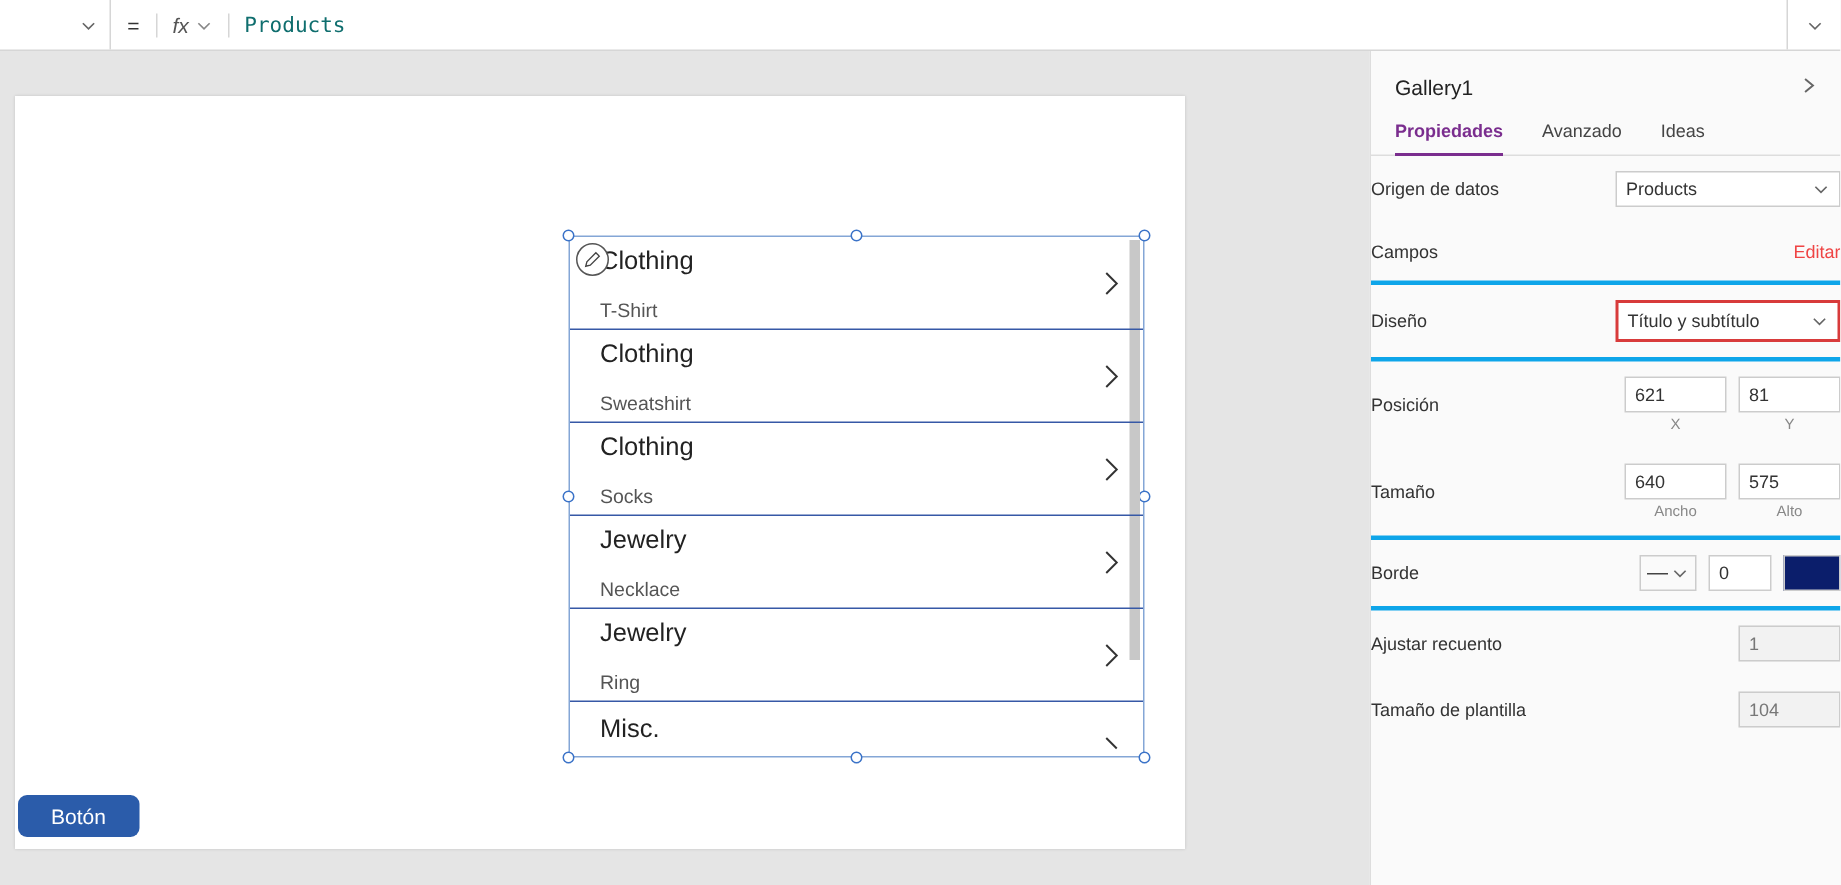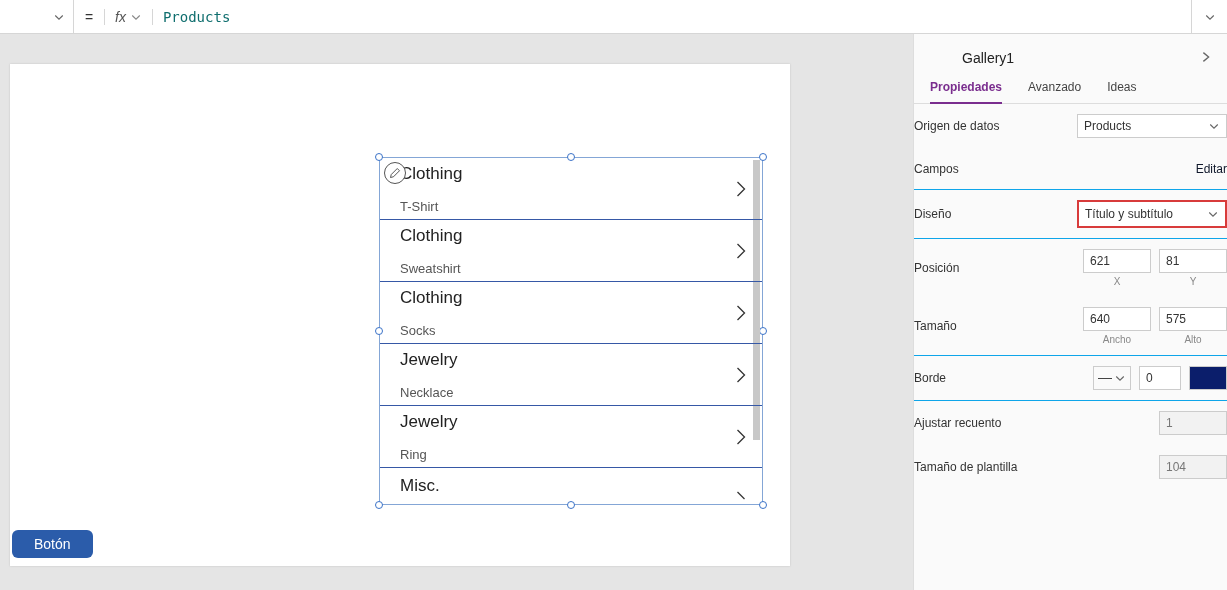--- a/index.html
+++ b/index.html
@@ -33,33 +33,33 @@
   .g-row:first-child { border-top: none; padding-left: 26px; }
   .g-title { font-size: 17px; color: #222; font-weight: 400; }
   .g-sub { font-size: 13px; color: #555; margin-top: 15px; }
   .g-txt { flex: 1; }
   .g-last { height: 36px; display: flex; align-items: center; padding-left: 20px; border-bottom: none; }
 
   .side { width: 314px; background: #fafafa; border-left: 1px solid #ddd; overflow-y: auto; }
   .side-head { padding: 12px 16px 0 16px; position: relative; }
   .sh-type { font-size: 10px; letter-spacing: 0.5px; color: #555; display: flex; align-items: center; gap: 6px; }
   .sh-type .help { width: 12px; height: 12px; border: 1px solid #888; border-radius: 50%; font-size: 9px; line-height: 11px; text-align: center; color: #888; }
-  .sh-name { font-size: 14px; margin-top: 4px; color: #222; margin-left: 32px; }
+  .sh-name { font-size: 14px; margin-top: 4px; color: #222; }
   .sh-caret { position: absolute; right: 14px; top: 16px; }
   .tabs { display: flex; gap: 26px; margin-top: 14px; border-bottom: 1px solid #ddd; padding: 0 16px; font-size: 12px; }
   .tab { padding-bottom: 8px; color: #444; cursor: pointer; }
   .tab.active { color: #7a2d8e; border-bottom: 2px solid #7a2d8e; margin-bottom: -1px; font-weight: 600; }
 
   .prop-row { display: flex; align-items: center; justify-content: space-between; padding: 10px 0; font-size: 12px; color: #333; min-height: 42px; }
-  .prop-row.bordered { border-bottom: 1px solid #0ea5e9; }
+  .prop-row.bordered { border-bottom: 3px solid #0ea5e9; }
   .prop-lbl { flex: 1; }
   .prop-ctrl { display: flex; align-items: center; gap: 8px; }
   .dd { width: 150px; height: 24px; border: 1px solid #ccc; background: #fff; display: flex; align-items: center; justify-content: space-between; padding: 0 6px; font-size: 12px; }
   .dd.red { border: 2px solid #d83b3b; height: 28px; }
-  .link { color: #0f172a; font-size: 12px; cursor: pointer; }
+  .link { color: #ef4444; font-size: 12px; cursor: pointer; }
   .num-in { width: 68px; height: 24px; border: 1px solid #ccc; background: #fff; padding: 0 6px; font-size: 12px; display: flex; align-items: center; }
   .num-in.ro { background: #f2f2f2; color: #777; }
   .stack { display: flex; flex-direction: column; align-items: center; gap: 3px; }
   .sub-lbl { font-size: 10px; color: #888; }
   .toggle { width: 38px; height: 18px; background: #7a2d8e; border-radius: 9px; position: relative; }
   .toggle::after { content: ""; position: absolute; right: 2px; top: 2px; width: 14px; height: 14px; background: #fff; border-radius: 50%; }
   .toggle-lbl { font-size: 12px; color: #555; }
   .color-sw { width: 36px; height: 24px; border: 1px solid #ccc; background: #fff; display: flex; align-items: center; justify-content: center; }
   .border-sw { width: 38px; height: 24px; border: 1px solid #ccc; background: #0b1e6b; }
   .border-style { width: 38px; height: 24px; border: 1px solid #ccc; display: flex; align-items: center; justify-content: center; gap: 2px; }

